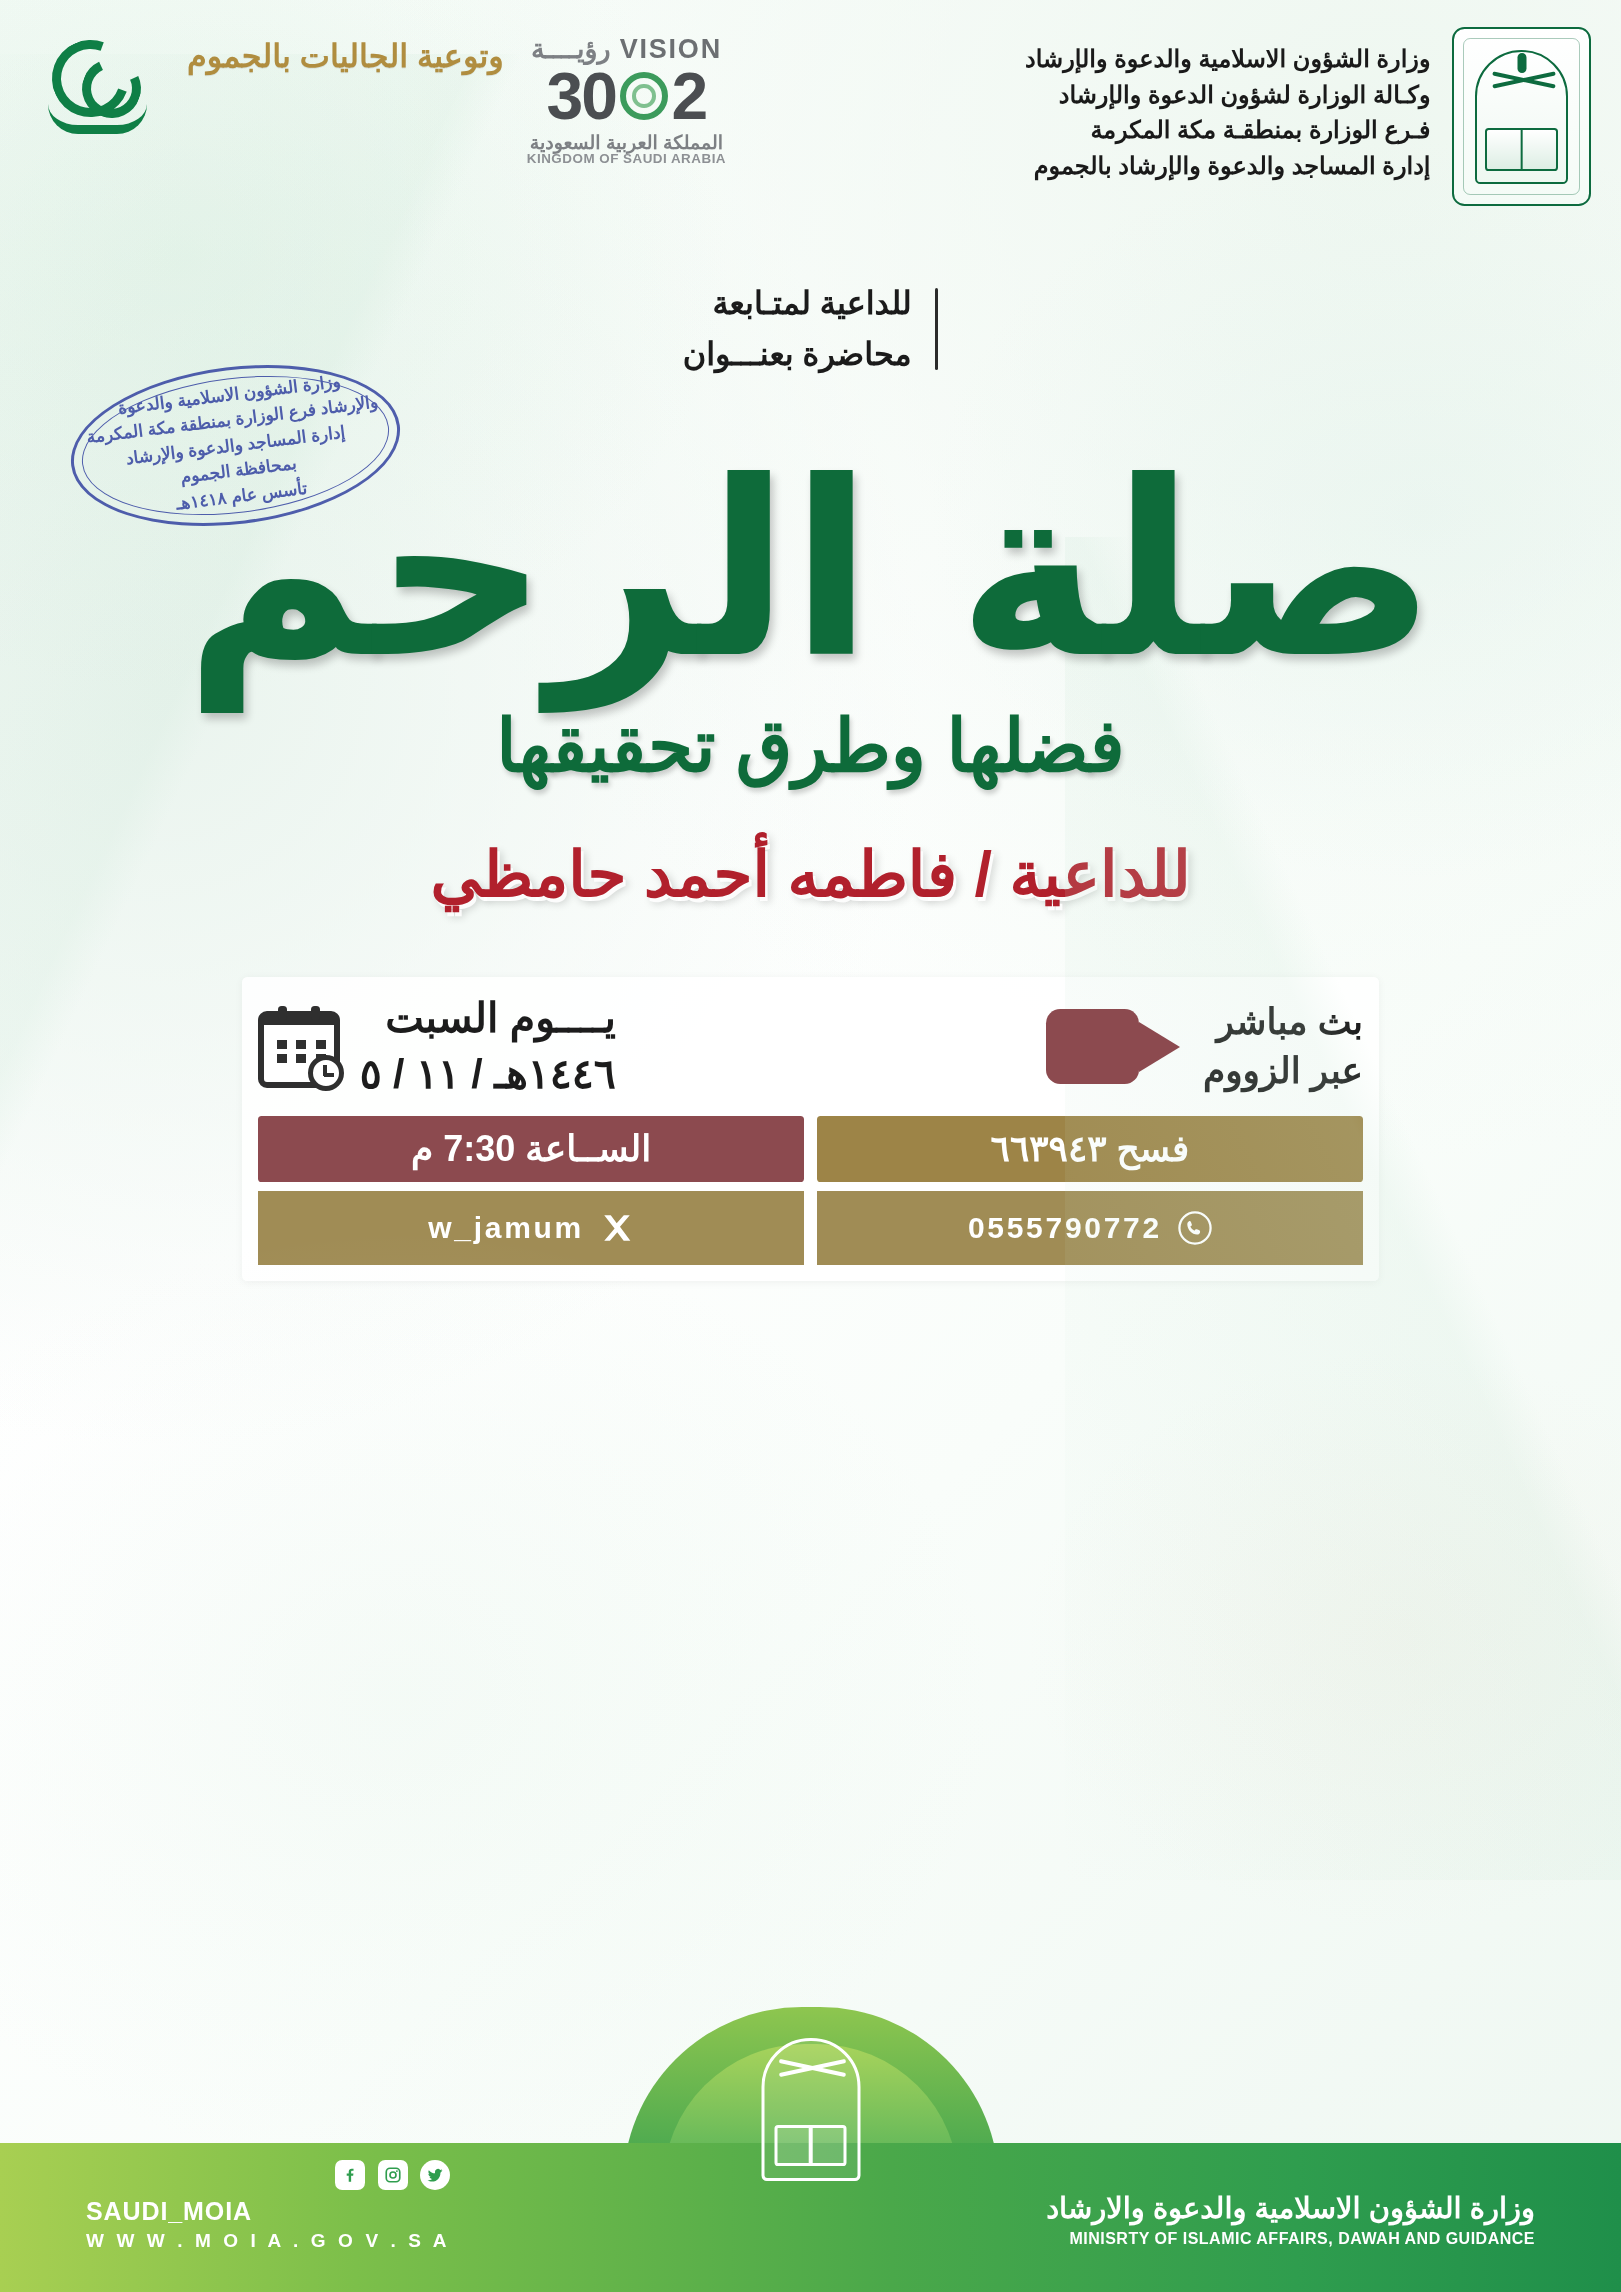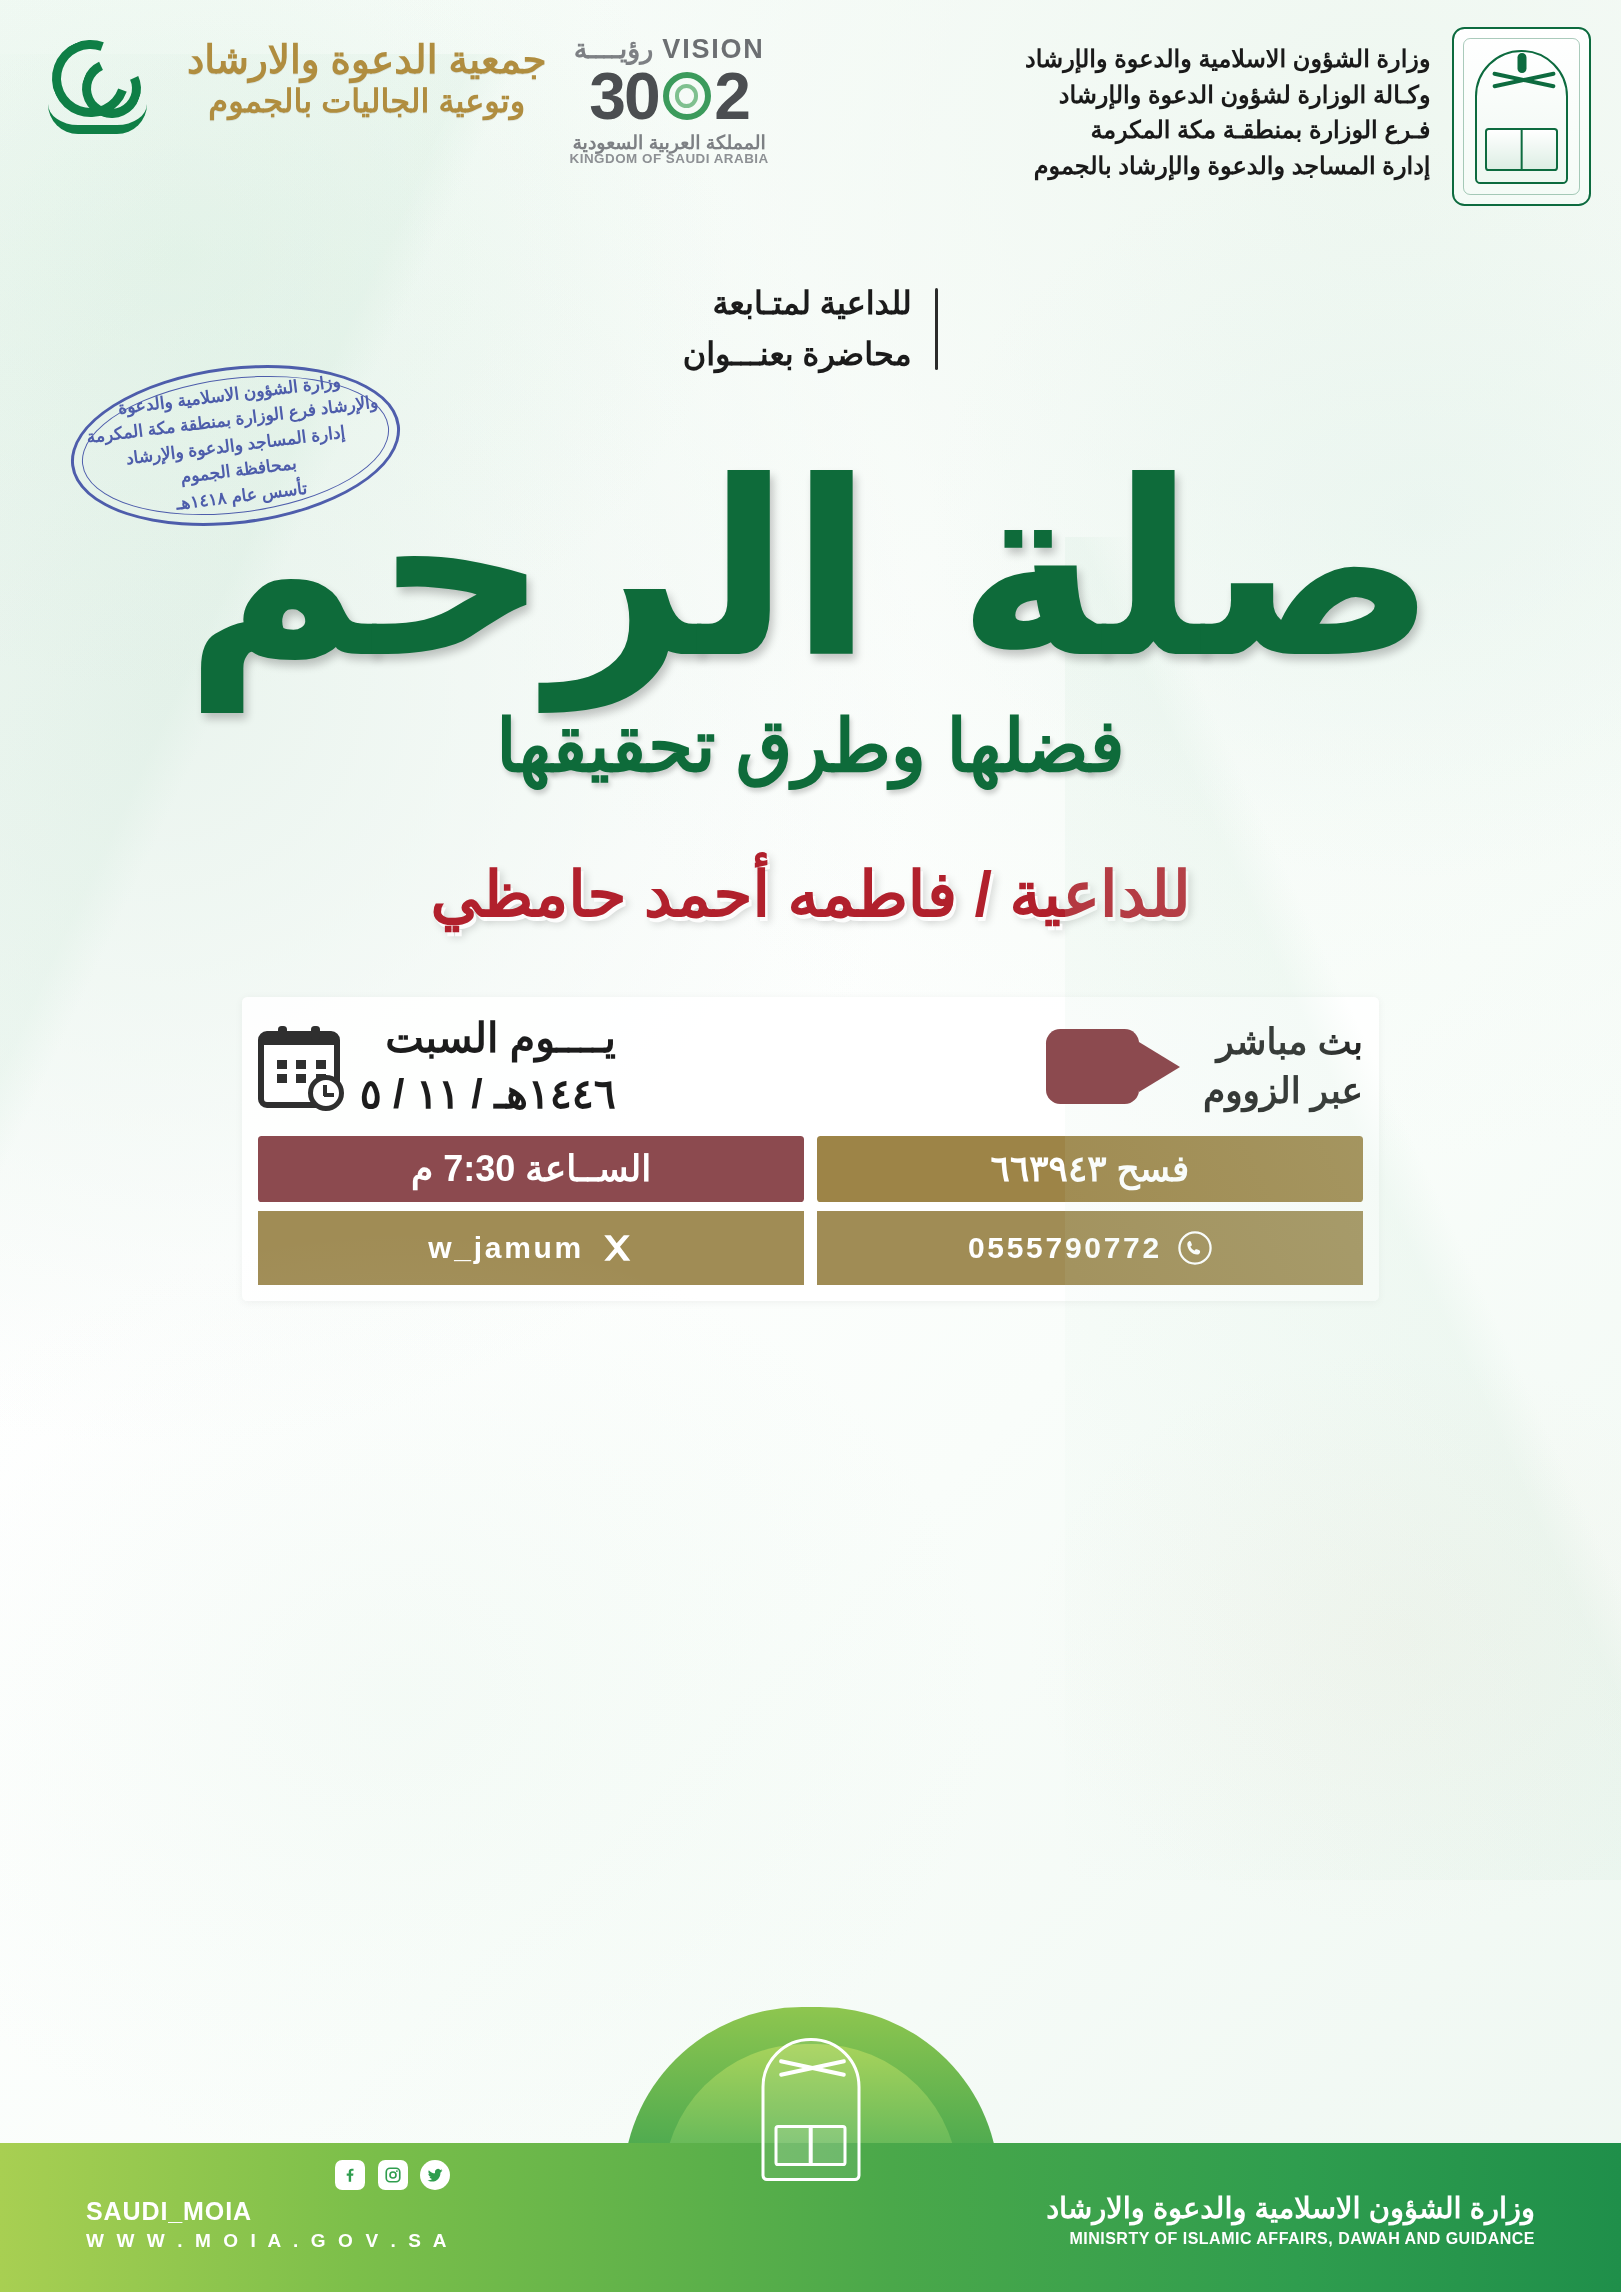--- a/index.html
+++ b/index.html
@@ -185,21 +185,21 @@
     letter-spacing: -5.4px;
   }
   .title-sub {
     margin-top: 5.4px;
     font-size: 73px; font-weight: 800; color: #0e6b3a;
     text-shadow: 1.8px 3.6px 5.4px rgba(0,0,0,.18);
   }
 
   
   .speaker {
-    margin-top: 70px; text-align: center;
+    margin-top: 50px; text-align: center;
     font-size: 63px; font-weight: 800; color: #b1202c;
     text-shadow: 2.7px 3.6px 0 rgba(255,255,255,.9), 4.5px 5.4px 8px rgba(0,0,0,.18);
   }
 
   
   .info {
     margin: 66px auto 0 auto;
     width: 1137px;
     background: rgba(255,255,255,.86);
     border-radius: 5.4px;
@@ -372,21 +372,20 @@
           <span>2</span>
           <span class="v-knot"></span>
           <span>30</span>
         </div>
         <div class="v-sub">المملكة العربية السعودية</div>
         <div class="v-sub2">KINGDOM OF SAUDI ARABIA</div>
       </div>
 
       <div class="assoc-logo">
         <div class="assoc-ar">
-          <span>جمعية الدعوة والارشاد</span>
           <span class="l2">وتوعية الجاليات بالجموم</span>
         </div>
       </div>
 
       <div class="dawah-mark">
         <div class="ring-a"></div>
         <div class="ring-b"></div>
         <div class="tail"></div>
       </div>
     </div>

